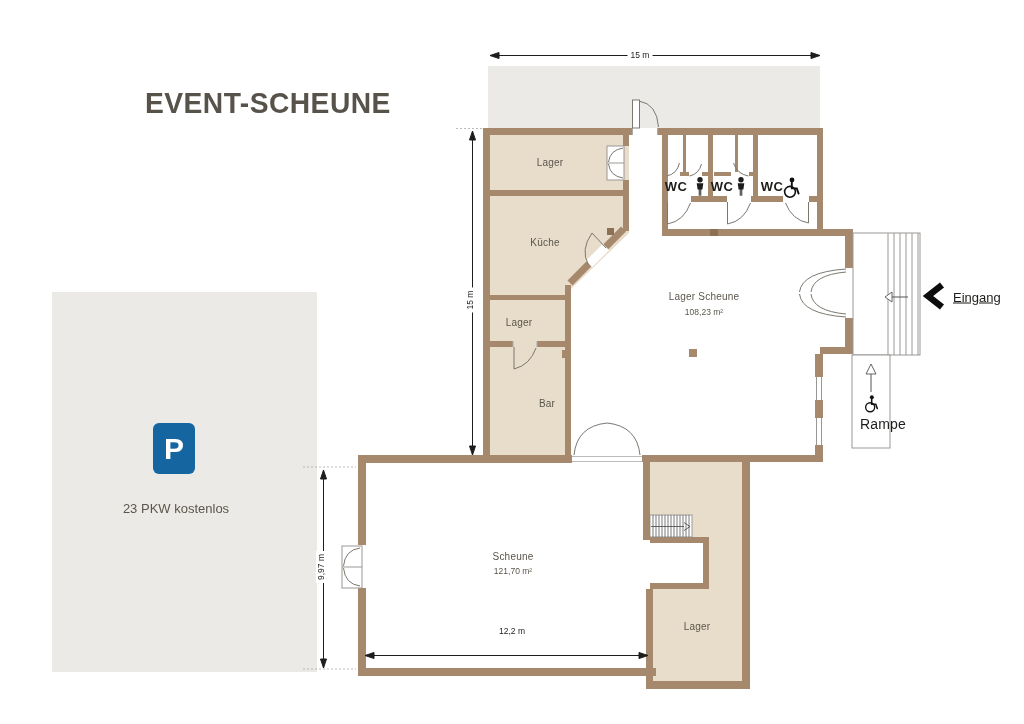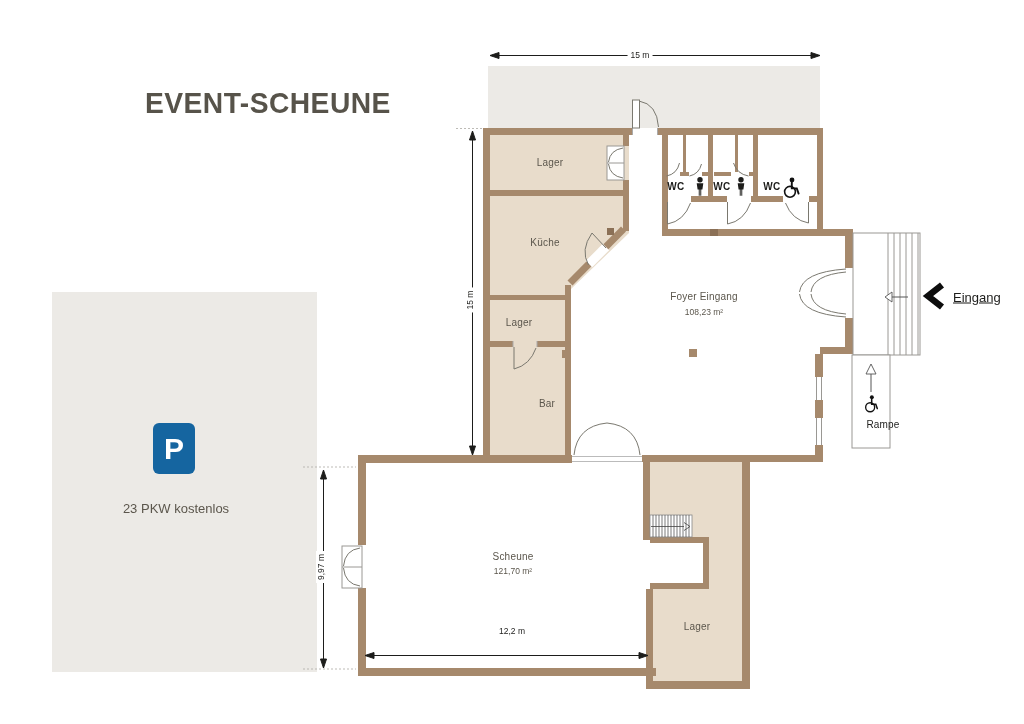--- a/index.html
+++ b/index.html
@@ -2,24 +2,24 @@
 <html><head>
 <meta charset="utf-8">
 <style>
   html,body{margin:0;padding:0;background:#fff;}
   #canvas{position:relative;width:1024px;height:724px;background:#fff;overflow:hidden;
           font-family:"Liberation Sans",sans-serif;}
   #plan-svg{position:absolute;left:0;top:0;}
   .lbl{position:absolute;transform:translate(-50%,-50%);font-size:10px;color:#5B564C;
        white-space:nowrap;letter-spacing:.2px;}
   .area{font-size:8.5px;letter-spacing:0;}
-  .wc{font-size:10px;font-weight:bold;color:#1D1D1B;letter-spacing:.4px;}
+  .wc{font-size:13px;font-weight:bold;color:#1D1D1B;letter-spacing:.4px;}
   .dim{font-size:8.5px;color:#1D1D1B;background:#fff;padding:0 3px;letter-spacing:0;}
   .dim-v{transform:translate(-50%,-50%) rotate(-90deg);}
-  .small{font-size:10px;color:#1D1D1B;padding-left:24px;}
+  .small{font-size:14px;color:#1D1D1B;padding-left:24px;}
   #title{position:absolute;left:145px;top:86px;font-size:30px;font-weight:bold;color:#57534A;
          transform:scaleX(.94);transform-origin:left top;letter-spacing:.5px;}
   #parking-area{position:absolute;left:52px;top:292px;width:265px;height:380px;background:#ECEAE6;}
   #p-sign{position:absolute;left:153px;top:423px;width:42px;height:51px;background:#1565A0;
           border-radius:6px;display:flex;align-items:center;justify-content:center;}
   #p-sign span{color:#fff;font-size:30px;font-weight:bold;line-height:1;}
   #eingang-label{position:absolute;left:953px;top:297px;transform:translateY(-50%);
                  font-size:13px;color:#1D1D1B;white-space:nowrap;text-decoration:underline;}
   .w{fill:#A6896C;}
   .wd{fill:#8B7056;}
@@ -199,21 +199,21 @@
       <path d="M0.8,-5.6 L0.8,0.4 L5.8,0.4 L7.6,5.6" fill="none" stroke="#111" stroke-width="1.9" stroke-linecap="round"></path>
     </g>
 
     <path d="M942,285 L928,296 L942,307" stroke="#0d0d0d" stroke-width="6.5" fill="none"></path>
   </svg>
 
   <div class="lbl" style="left:550px;top:162px;">Lager</div>
   <div class="lbl" style="left:545px;top:242px;">Küche</div>
   <div class="lbl" style="left:519px;top:322px;">Lager</div>
   <div class="lbl" style="left:531px;top:403px;margin-left:16px;">Bar</div>
-  <div class="lbl" style="left:704px;top:296px;">Foyer Eingang</div>
+  <div class="lbl" style="left:704px;top:296px;">Lager Scheune</div>
   <div class="lbl area" style="left:704px;top:312px;">108,23 m²</div>
   <div class="lbl" style="left:513px;top:556px;">Scheune</div>
   <div class="lbl area" style="left:513px;top:571px;">121,70 m²</div>
   <div class="lbl" style="left:697px;top:626px;">Lager</div>
   <div class="lbl wc" style="left:676px;top:186px;">WC</div>
   <div class="lbl wc" style="left:722px;top:186px;">WC</div>
   <div class="lbl wc" style="left:772px;top:186px;">WC</div>
   <div class="lbl small" style="left:871px;top:424px;">Rampe</div>
   <div id="eingang-label">Eingang</div>
 

